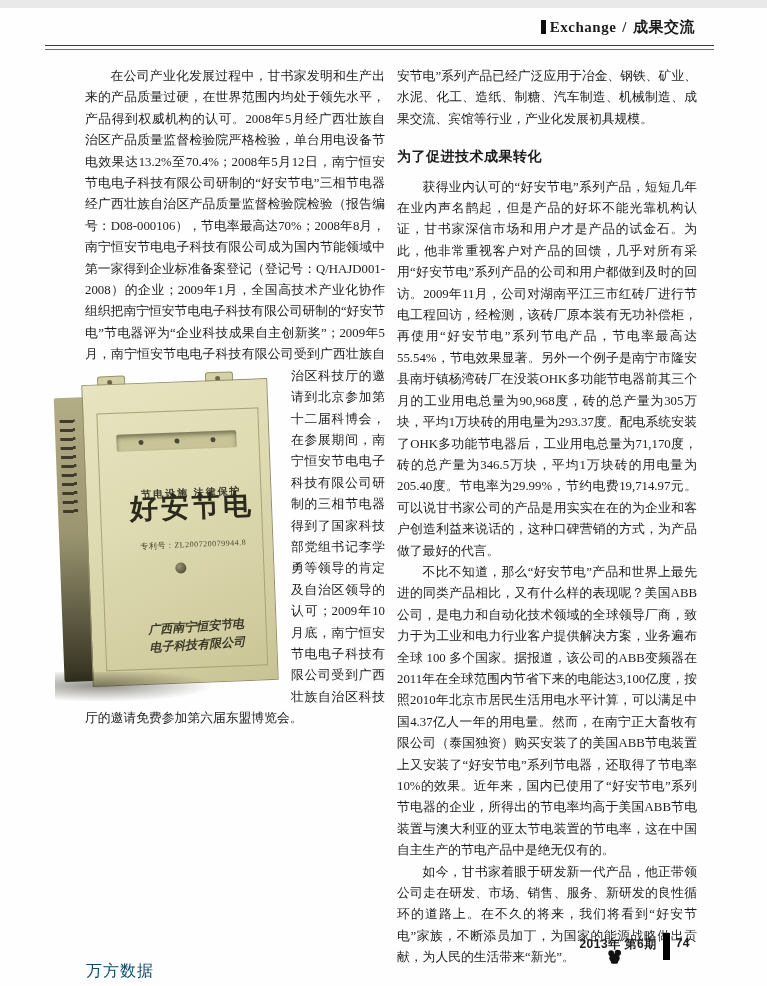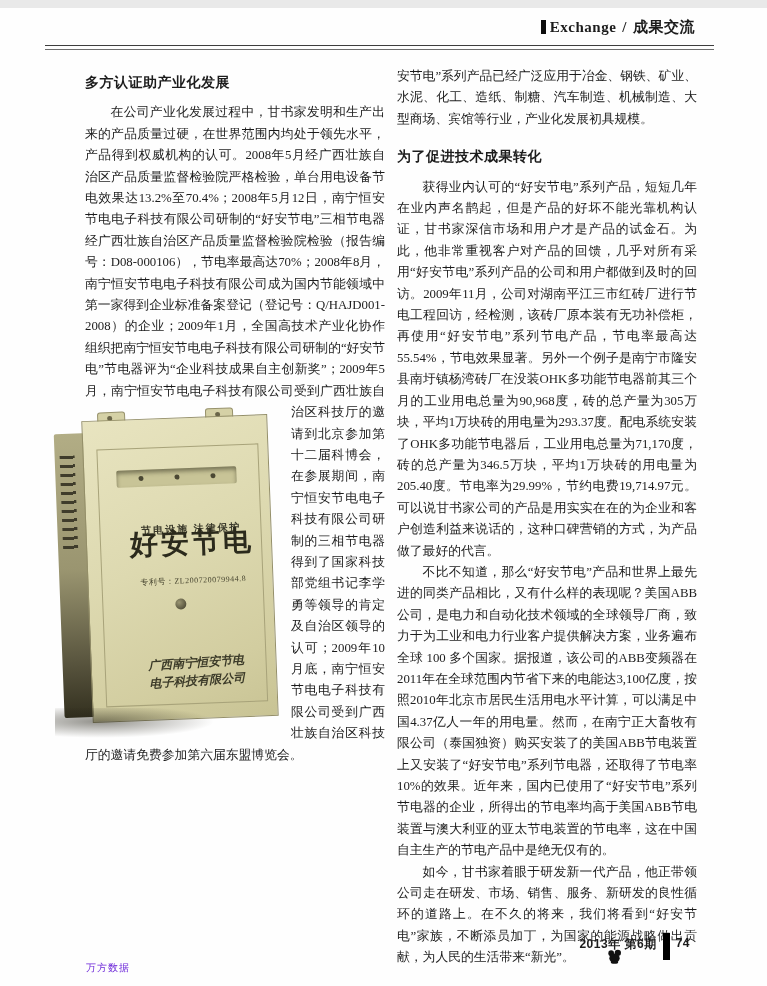--- a/index.html
+++ b/index.html
@@ -48,37 +48,36 @@
     font-size:12px;line-height:18px;color:#3c3b29;transform:rotate(-1.5deg);}
   .photo-shadow{position:absolute;left:0;bottom:0;width:160px;height:30px;
     background:radial-gradient(ellipse at 28% 45%,rgba(38,36,24,.5),rgba(38,36,24,0) 70%);}
   
   .endmark{display:inline-block;vertical-align:-3px;margin-left:6px;}
   
   .footer{position:absolute;top:925px;right:77px;display:flex;gap:6px;align-items:flex-start;
     font-family:"Liberation Sans","DejaVu Sans",sans-serif;}
   .f-issue,.f-page{font-weight:bold;font-size:12px;margin-top:3px;letter-spacing:.5px;}
   .f-bar{width:7px;height:27px;background:#000;}
-  .watermark{position:absolute;left:86px;top:953px;font-size:10px;color:#6d28d9;letter-spacing:1px;
+  .watermark{position:absolute;left:86px;top:953px;font-size:16px;color:#0c4a6e;letter-spacing:1px;
     font-family:"Liberation Sans","DejaVu Sans",sans-serif;}
 </style>
 </head>
 <body>
 
 <div class="page">
 
   <div class="header">
     <span class="hbar"></span><span>Exchange</span><span class="hsep">/</span><span>成果交流</span>
   </div>
   <div class="top-rule"></div>
 
   <div class="columns">
 
     <div class="col">
-      <h3 class="sec">多方认证助产业化发展</h3>
       <p class="indent"><span>在公司产业化发展过程中，甘书家发明和生产出来的产品质量过硬，在世界范围内均处于领先水平，产品得到权威机构的认可。2008年5月经广西壮族自治区产品质量监督检验院严格检验，单台用电设备节电效果达13.2%至70.4%；2008年5月12日，南宁恒安节电电子科技有限公司研制的“好安节电”三相节电器经广西壮族自治区产品质量监督检验院检验（报告编号：D08-000106），节电率最高达70%；2008年8月，南宁恒安节电电子科技有限公司成为国内节能领域中第一家得到企业标准备案登记（登记号：Q/HAJD001-2008）的企业；2009年1月，全国高技术产业化协作组织把南宁恒安节电电子科技有限公司研制的“好安节电”节电器评为“企业科技成果自主创新奖”；2009年5月，南宁恒安节电电子科技有限公司受到广西壮族自治区科技厅的</span><span class="photo">
             <span class="box">
               <span class="tab tab-l"></span>
               <span class="tab tab-r"></span>
               <span class="side">
                 <span class="vent"></span>
               </span>
               <span class="front">
                 <span class="slot">
                   <span class="hole hole1"></span>
@@ -94,21 +93,21 @@
                   <span>电子科技有限公司</span>
                 </span>
               </span>
             </span>
             <span class="photo-shadow"></span>
           </span><span>邀请到北京参加第十二届科博会，在参展期间，南宁恒安节电电子科技有限公司研制的三相节电器得到了国家科技部党组书记李学勇等领导的肯定及自治区领导的认可；2009年10月底，南宁恒安节电电子科技有限公司受到广西壮族自治区科技厅的邀请免费参加第六届东盟博览会。</span></p>
 
     </div>
 
     <div class="col">
-      <p>安节电”系列产品已经广泛应用于冶金、钢铁、矿业、水泥、化工、造纸、制糖、汽车制造、机械制造、大型商场、宾馆等行业，产业化发展初具规模。</p>
+      <p>安节电”系列产品已经广泛应用于冶金、钢铁、矿业、水泥、化工、造纸、制糖、汽车制造、机械制造、成果交流、宾馆等行业，产业化发展初具规模。</p>
       <h3 class="sec sec2">为了促进技术成果转化</h3>
       <p class="indent">获得业内认可的“好安节电”系列产品，短短几年在业内声名鹊起，但是产品的好坏不能光靠机构认证，甘书家深信市场和用户才是产品的试金石。为此，他非常重视客户对产品的回馈，几乎对所有采用“好安节电”系列产品的公司和用户都做到及时的回访。2009年11月，公司对湖南平江三市红砖厂进行节电工程回访，经检测，该砖厂原本装有无功补偿柜，再使用“好安节电”系列节电产品，节电率最高达55.54%，节电效果显著。另外一个例子是南宁市隆安县南圩镇杨湾砖厂在没装OHK多功能节电器前其三个月的工业用电总量为90,968度，砖的总产量为305万块，平均1万块砖的用电量为293.37度。配电系统安装了OHK多功能节电器后，工业用电总量为71,170度，砖的总产量为346.5万块，平均1万块砖的用电量为205.40度。节电率为29.99%，节约电费19,714.97元。可以说甘书家公司的产品是用实实在在的为企业和客户创造利益来说话的，这种口碑营销的方式，为产品做了最好的代言。</p>
       <p class="indent"><span>不比不知道，那么“好安节电”产品和世界上最先进的同类产品相比，又有什么样的表现呢？美国ABB公司，是电力和自动化技术领域的全球领导厂商，致力于为工业和电力行业客户提供解决方案，业务遍布全球 100 多个国家。据报道，该公司的ABB变频器在2011年在全球范围内节省下来的电能达3,100亿度，按照2010年北京市居民生活用电水平计算，可以满足中国4.37亿人一年的用电量。然而，在南宁正大畜牧有限公司（泰国独资）购买安装了的美国ABB节电装置上又安装了“好安节电”系列节电器，还取得了节电率10%的效果。近年来，国内已使用了“好安节电”系列节电器的企业，所得出的节电率均高于美国ABB节电装置与澳大利亚的亚太节电装置的节电率，这在中国自主生产的节电产品中是绝无仅有的。</span></p>
       <p class="indent"><span>如今，甘书家着眼于研发新一代产品，他正带领公司走在研发、市场、销售、服务、新研发的良性循环的道路上。在不久的将来，我们将看到“好安节电”家族，不断添员加丁，为国家的能源战略做出贡献，为人民的生活带来“新光”。</span><span class="endmark"><svg width="17" height="15" viewBox="0 0 20 18">
               <circle cx="6" cy="5" r="3.4" fill="#111"></circle>
               <circle cx="14" cy="4.6" r="3.8" fill="#111"></circle>
               <ellipse cx="10" cy="11" rx="6.2" ry="5.6" fill="#111"></ellipse>
               <ellipse cx="10" cy="16" rx="4.4" ry="1.8" fill="#111"></ellipse>
             </svg></span></p>
     </div>

